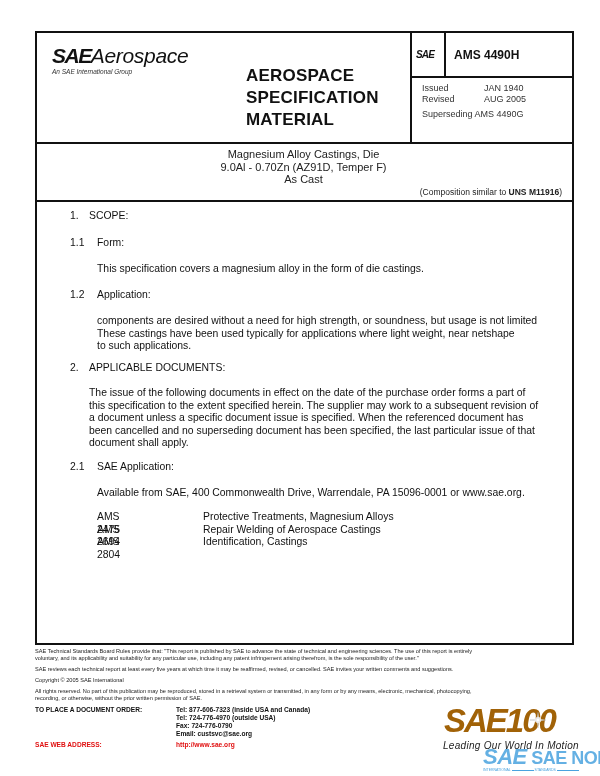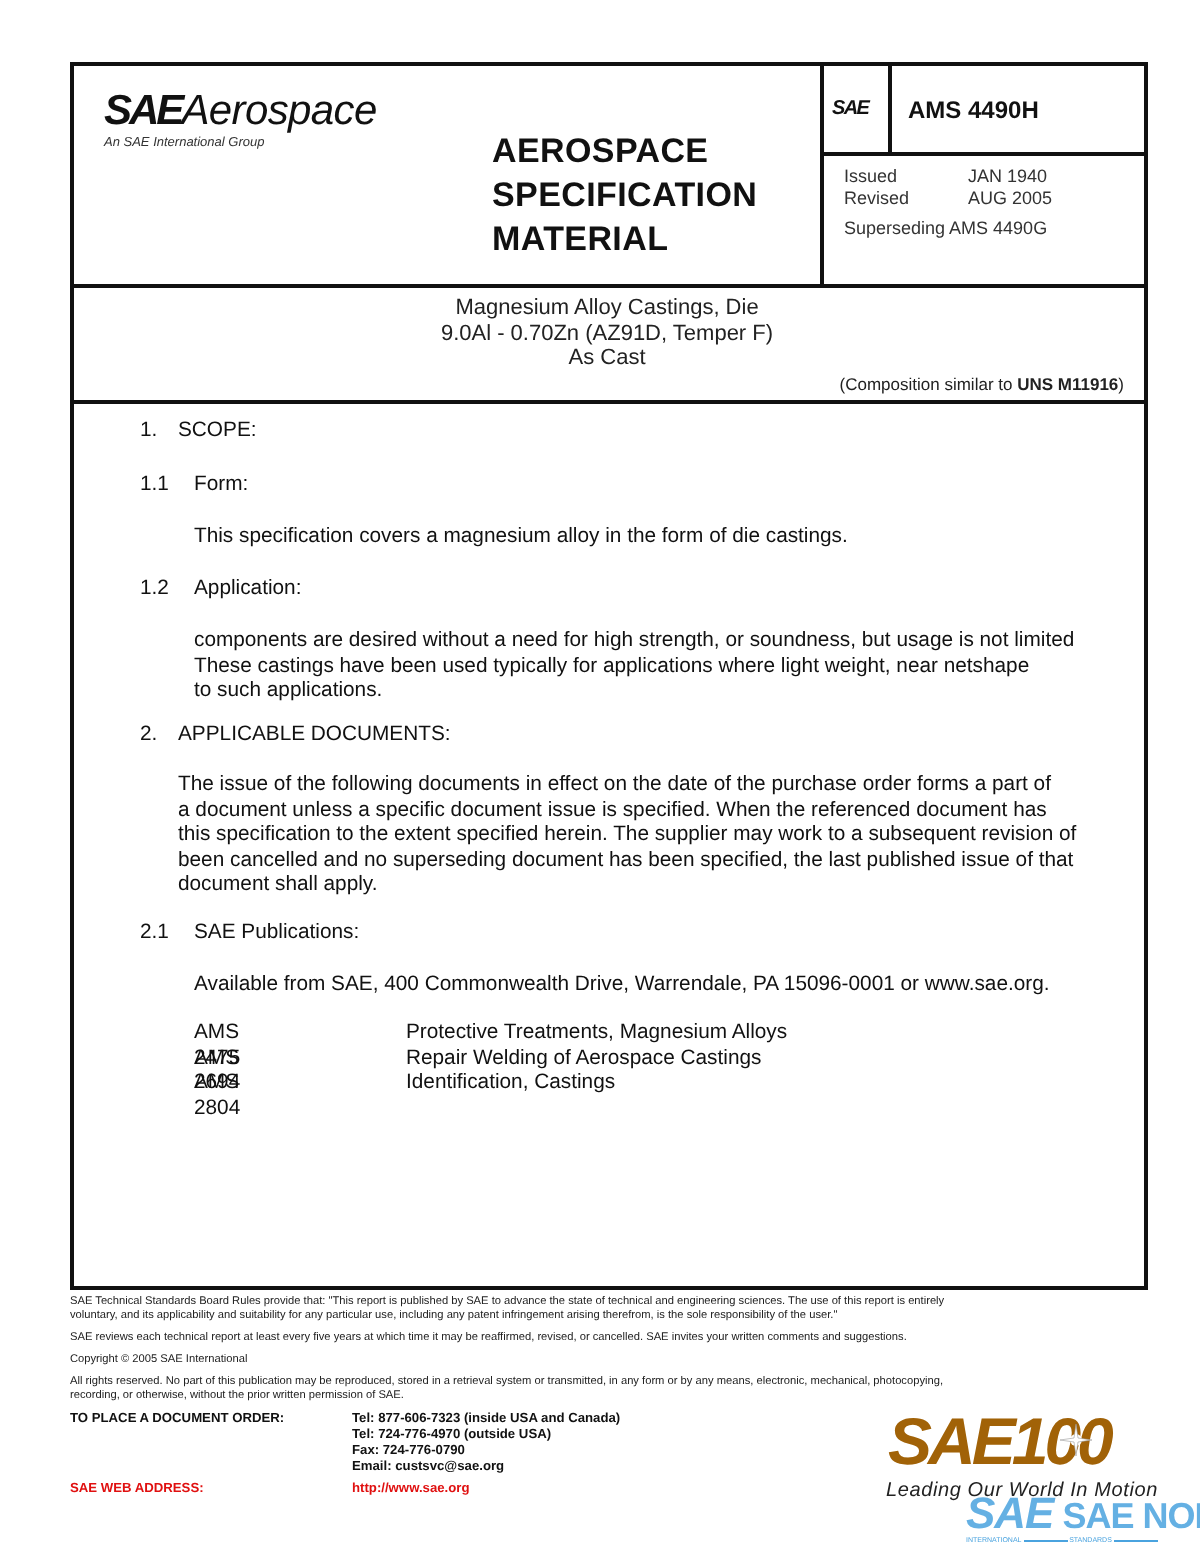--- a/index.html
+++ b/index.html
@@ -83,28 +83,28 @@
 <div class="abs body-text" style="left:97px; top:315px; white-space:nowrap;">
   <div>components are desired without a need for high strength, or soundness, but usage is not limited</div>
   <div>These castings have been used typically for applications where light weight, near netshape</div>
   <div>to such applications.</div>
 </div>
 
 <div class="num body-text" style="left:70px; top:362px;">2.</div>
 <div class="abs body-text" style="left:89px; top:362px;">APPLICABLE DOCUMENTS:</div>
 <div class="abs body-text" style="left:89px; top:387px; white-space:nowrap;">
   <div>The issue of the following documents in effect on the date of the purchase order forms a part of</div>
+  <div>this specification to the extent specified herein. The supplier may work to a subsequent revision of</div>
   <div>a document unless a specific document issue is specified. When the referenced document has</div>
-  <div>this specification to the extent specified herein. The supplier may work to a subsequent revision of</div>
-  <div>been cancelled and no superseding document has been specified, the last published issue of that</div>
+  <div>been cancelled and no superseding document has been specified, the last particular issue of that</div>
   <div>document shall apply.</div>
 </div>
 
 <div class="num body-text" style="left:70px; top:461px;">2.1</div>
-<div class="abs body-text" style="left:97px; top:461px;">SAE Publications:</div>
+<div class="abs body-text" style="left:97px; top:461px;">SAE Application:</div>
 <div class="abs body-text" style="left:97px; top:487px; white-space:nowrap;">Available from SAE, 400 Commonwealth Drive, Warrendale, PA 15096-0001 or www.sae.org.</div>
 
 <div class="abs body-text" style="left:97px; top:511px;">
   <div style="position:relative; height:12.5px;">
     <span class="abs" style="left:0;">AMS 2475</span>
     <span class="abs" style="left:106px; white-space:nowrap;">Protective Treatments, Magnesium Alloys</span>
   </div>
   <div style="position:relative; height:12.5px;">
     <span class="abs" style="left:0;">AMS 2694</span>
     <span class="abs" style="left:106px; white-space:nowrap;">Repair Welding of Aerospace Castings</span>

